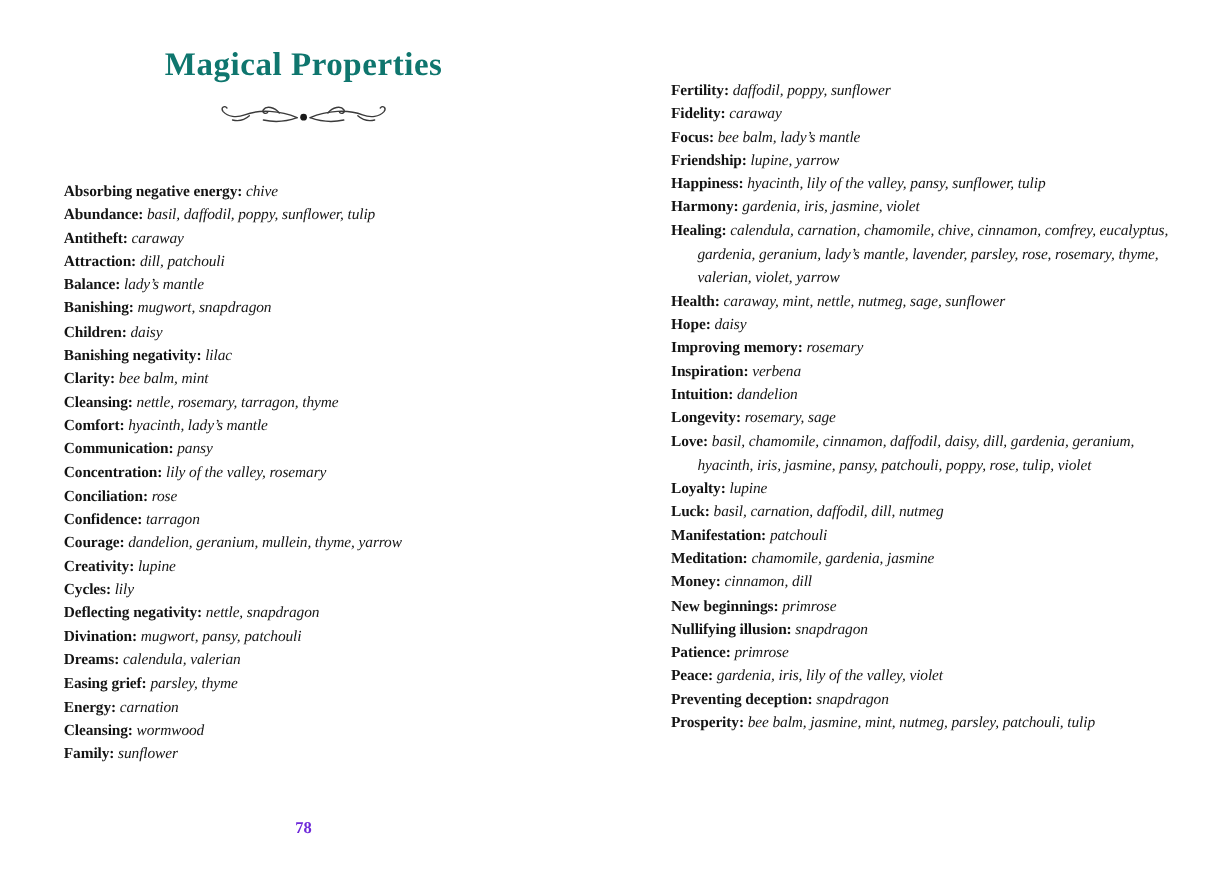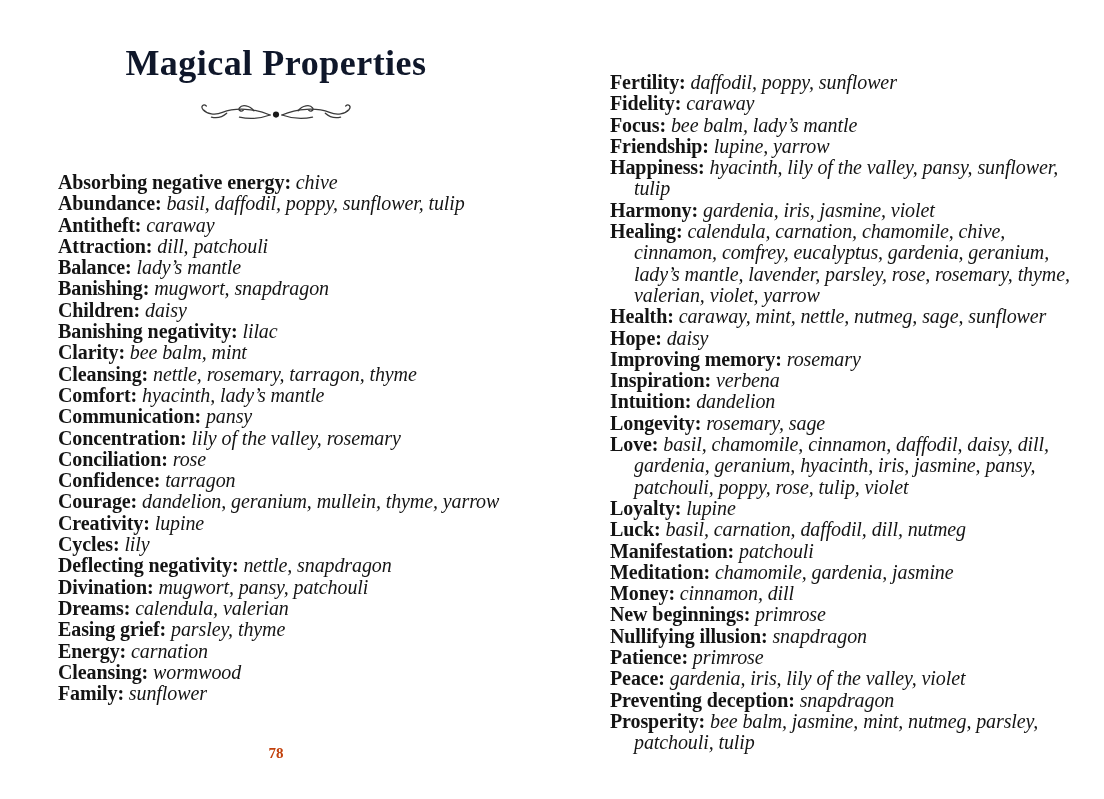--- a/index.html
+++ b/index.html
@@ -9,35 +9,35 @@
     font-family: "Liberation Serif", serif;
     color: #141414;
     overflow: hidden;
   }
   .spread { display: flex; width: 1104px; height: 799px; background: #ffffff; }
   .page { position: relative; width: 552px; height: 799px; }
 
   .title {
     margin-top: 42px;
     text-align: center;
-    font-size: 36px;
+    font-size: 30px;
     font-weight: bold;
     letter-spacing: 0.5px;
-    color: #0f172a;
+    color: #0f766e;
   }
 
   .flourish-wrap {
     margin-top: 14px;
     text-align: center;
     height: 38px;
   }
   .flourish-wrap svg { display: inline-block; }
 
   .entries {
-    font-size: 20px;
+    font-size: 14px;
     line-height: 21.3px;
     letter-spacing: -0.1px;
   }
   .entries-left {
     margin-top: 36px;
     padding: 0 40px 0 58px;
   }
   .entries-right {
     padding: 72px 28px 0 58px;
   }
@@ -49,21 +49,21 @@
   .entry-value { font-style: italic; }
 
   .page-number {
     position: absolute;
     bottom: 37px;
     left: 0;
     width: 100%;
     text-align: center;
     font-size: 15px;
     font-weight: bold;
-    color: #c2410c;
+    color: #6d28d9;
   }
 </style>
 </head>
 <body>
 
 <div class="spread">
 
   <section class="page page-left">
     <h1 class="title">Magical Properties</h1>
 

